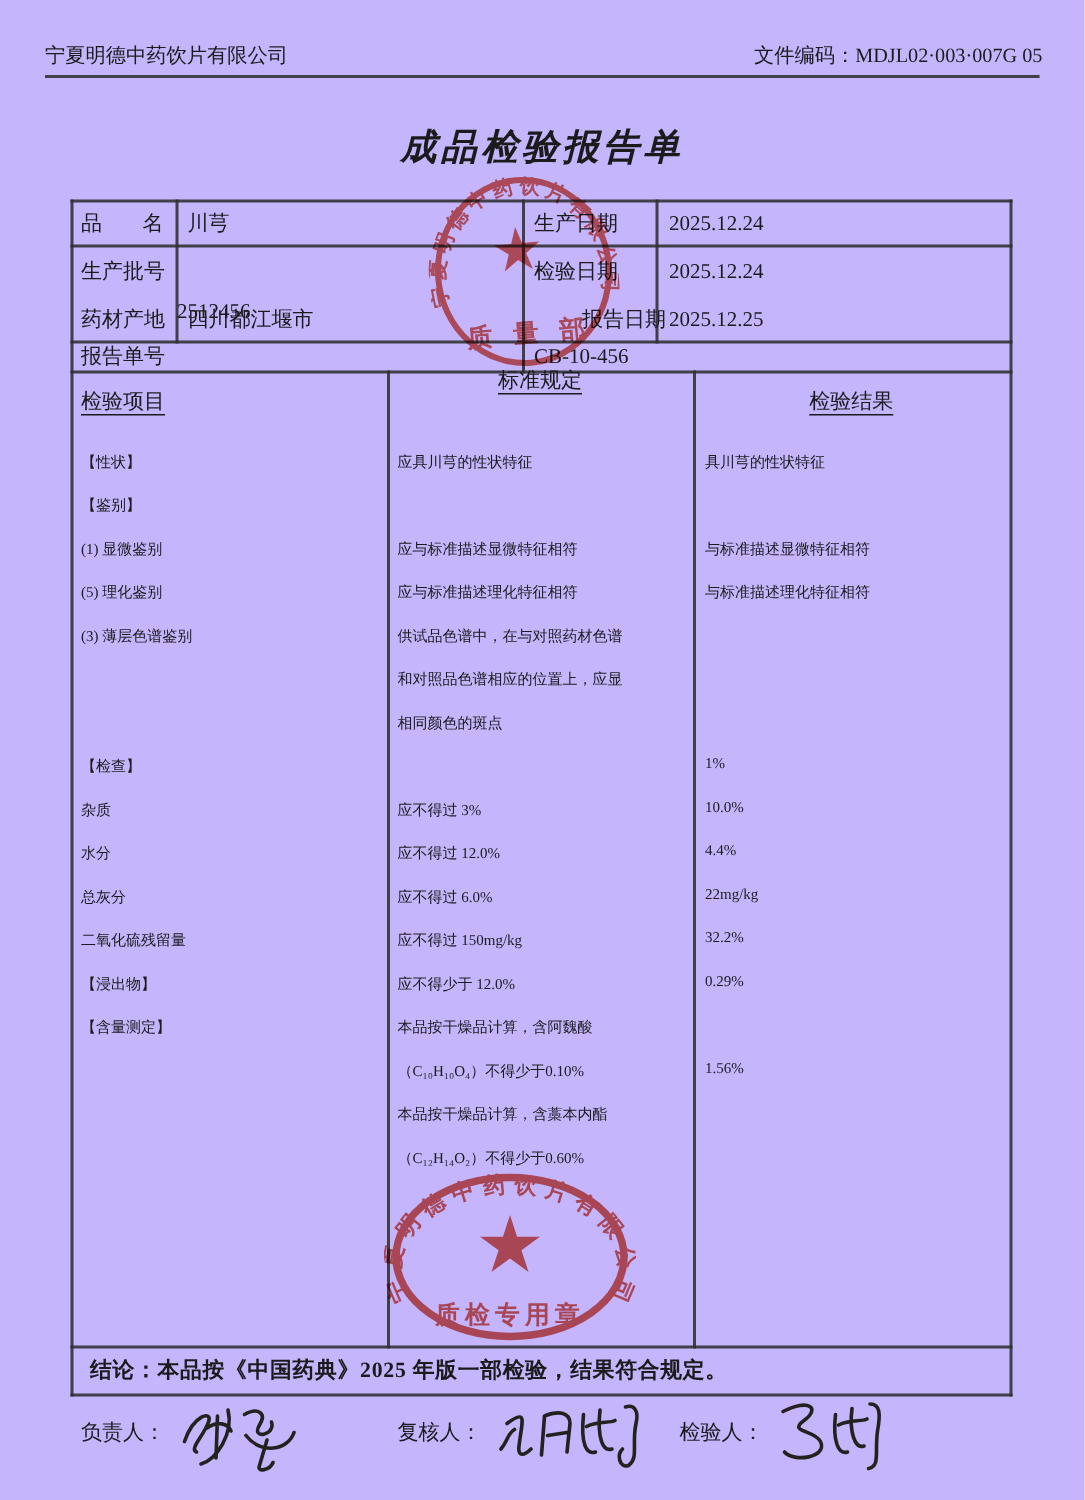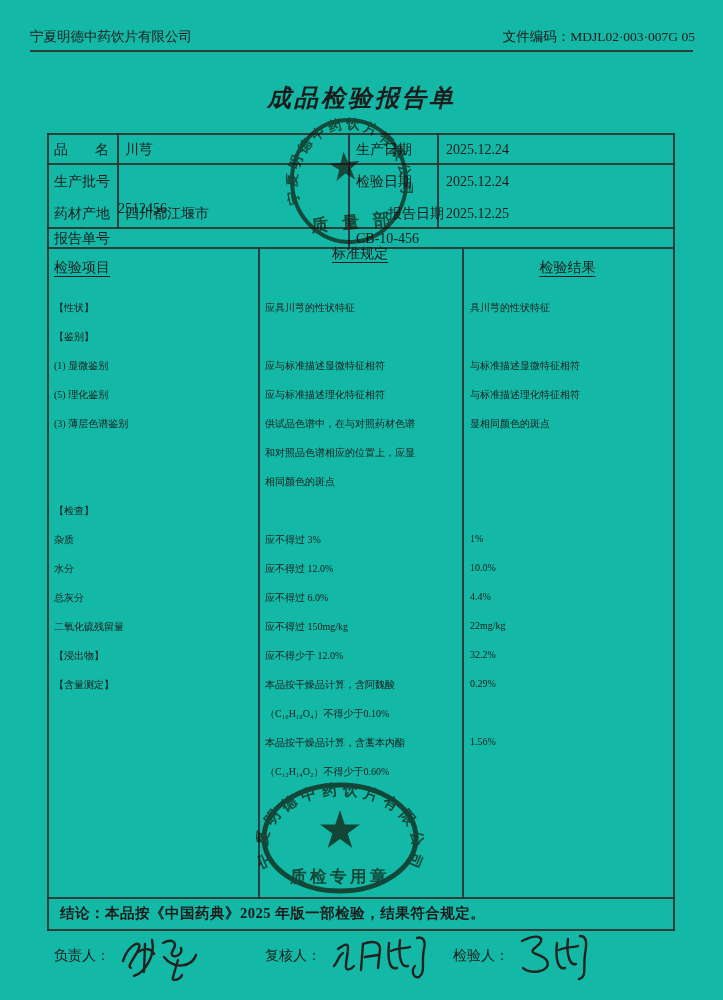--- a/index.html
+++ b/index.html
@@ -1,17 +1,17 @@
 <!DOCTYPE html>
 <html><head>
 <meta charset="utf-8">
 <style>
   * { margin:0; padding:0; box-sizing:border-box; }
   body { background:#e8e8e8; font-family:"Liberation Serif","DejaVu Serif",serif; }
-  .page { position:relative; width:723px; height:1000px; background:#14b8a6; margin:0 auto;
+  .page { position:relative; width:723px; height:1000px; background:#c4b5fd; margin:0 auto;
           color:#1b1b1b; overflow:hidden; }
   .abs { position:absolute; white-space:nowrap; }
   .t14 { font-size:14px; line-height:20px; }
   .t13 { font-size:13.5px; line-height:18px; }
   .title { font-size:24px; font-weight:bold; letter-spacing:3px;font-style:italic; }
   .hl { position:absolute; background:#2f2f2f; height:2px; opacity:.88; }
   .vl { position:absolute; background:#2f2f2f; width:2px; opacity:.88; }
   .spread2 { letter-spacing:27px;text-align:center; }
   .colhead { font-size:14px; text-decoration:underline; text-underline-offset:4px; }
   .bodycol { position:absolute; top:301px; }
@@ -105,21 +105,20 @@
       <div class="bline">本品按干燥品计算，含阿魏酸</div>
       <div class="bline">（C₁₀H₁₀O₄）不得少于0.10%</div>
       <div class="bline">本品按干燥品计算，含藁本内酯</div>
       <div class="bline">（C₁₂H₁₄O₂）不得少于0.60%</div>
     </div>
   <div id="col-result" class="bodycol" style="left:470px; width:200px;">
       <div class="bline">具川芎的性状特征</div>
       <div class="bline"></div>
       <div class="bline">与标准描述显微特征相符</div>
       <div class="bline">与标准描述理化特征相符</div>
-      <div class="bline">显相同颜色的斑点</div>
       <div class="bline"></div>
       <div class="bline"></div>
       <div class="bline"></div>
       <div class="bline">1%</div>
       <div class="bline">10.0%</div>
       <div class="bline">4.4%</div>
       <div class="bline">22mg/kg</div>
       <div class="bline">32.2%</div>
       <div class="bline">0.29%</div>
       <div class="bline"></div>

